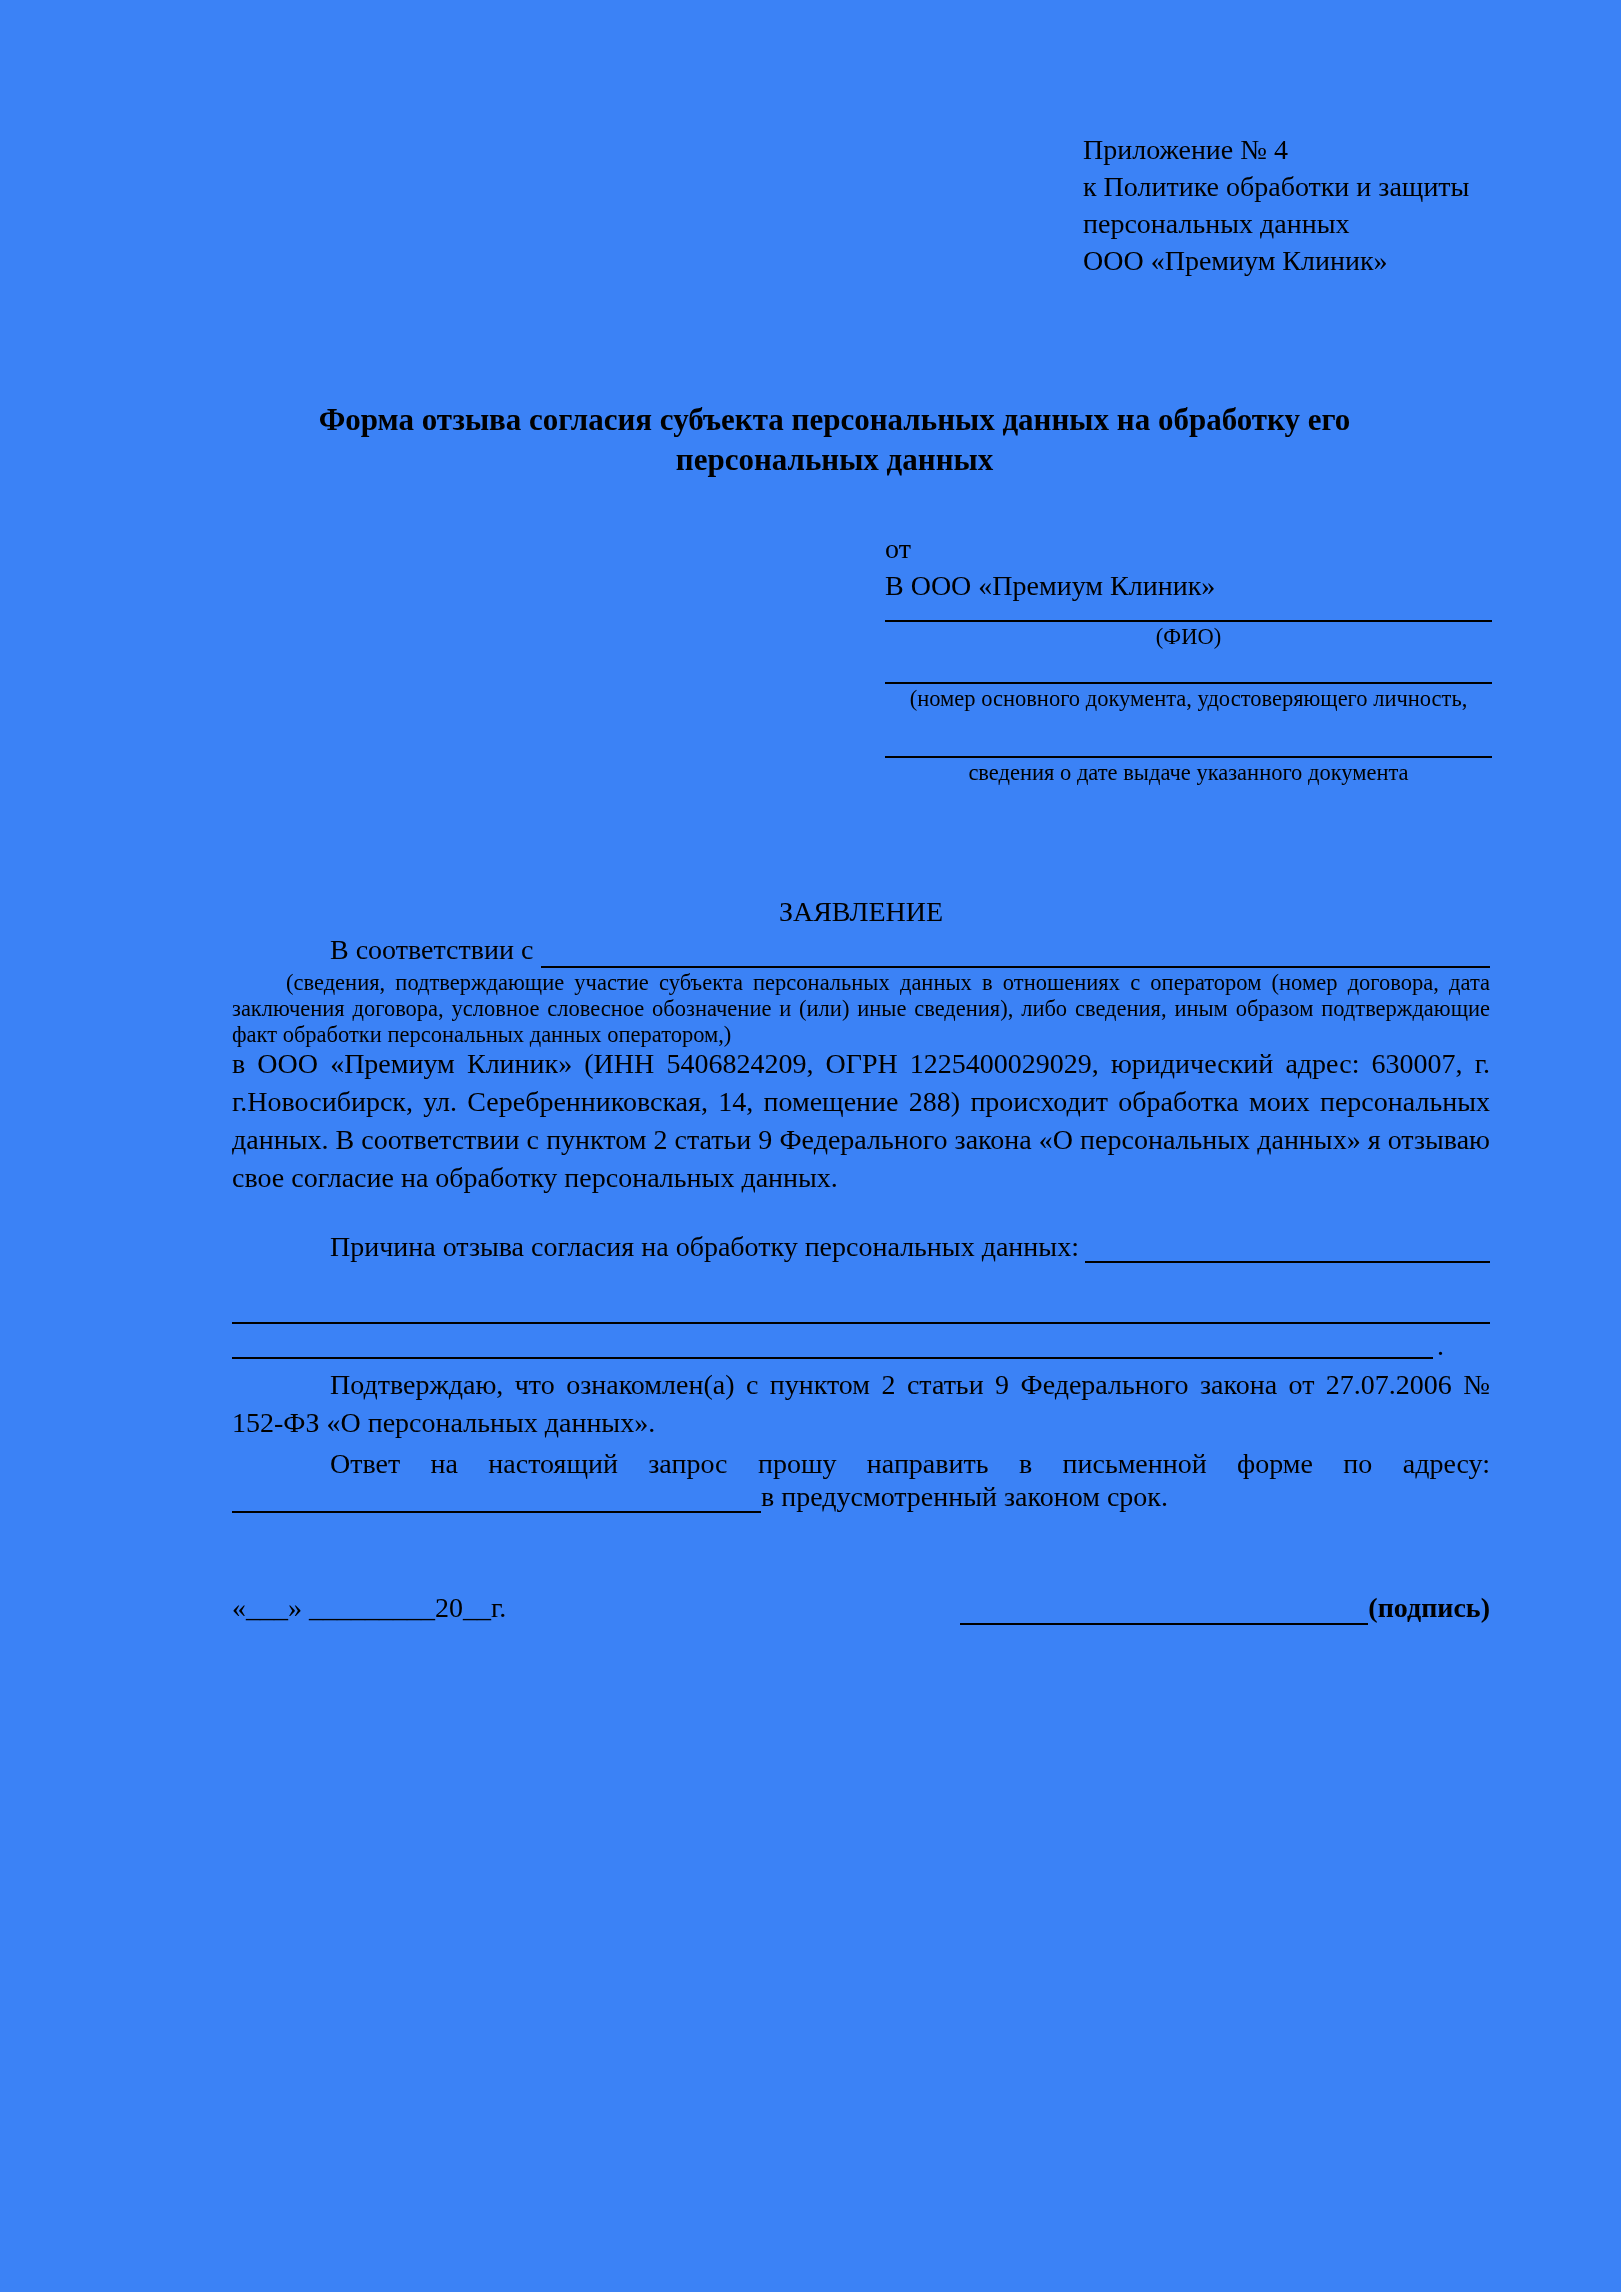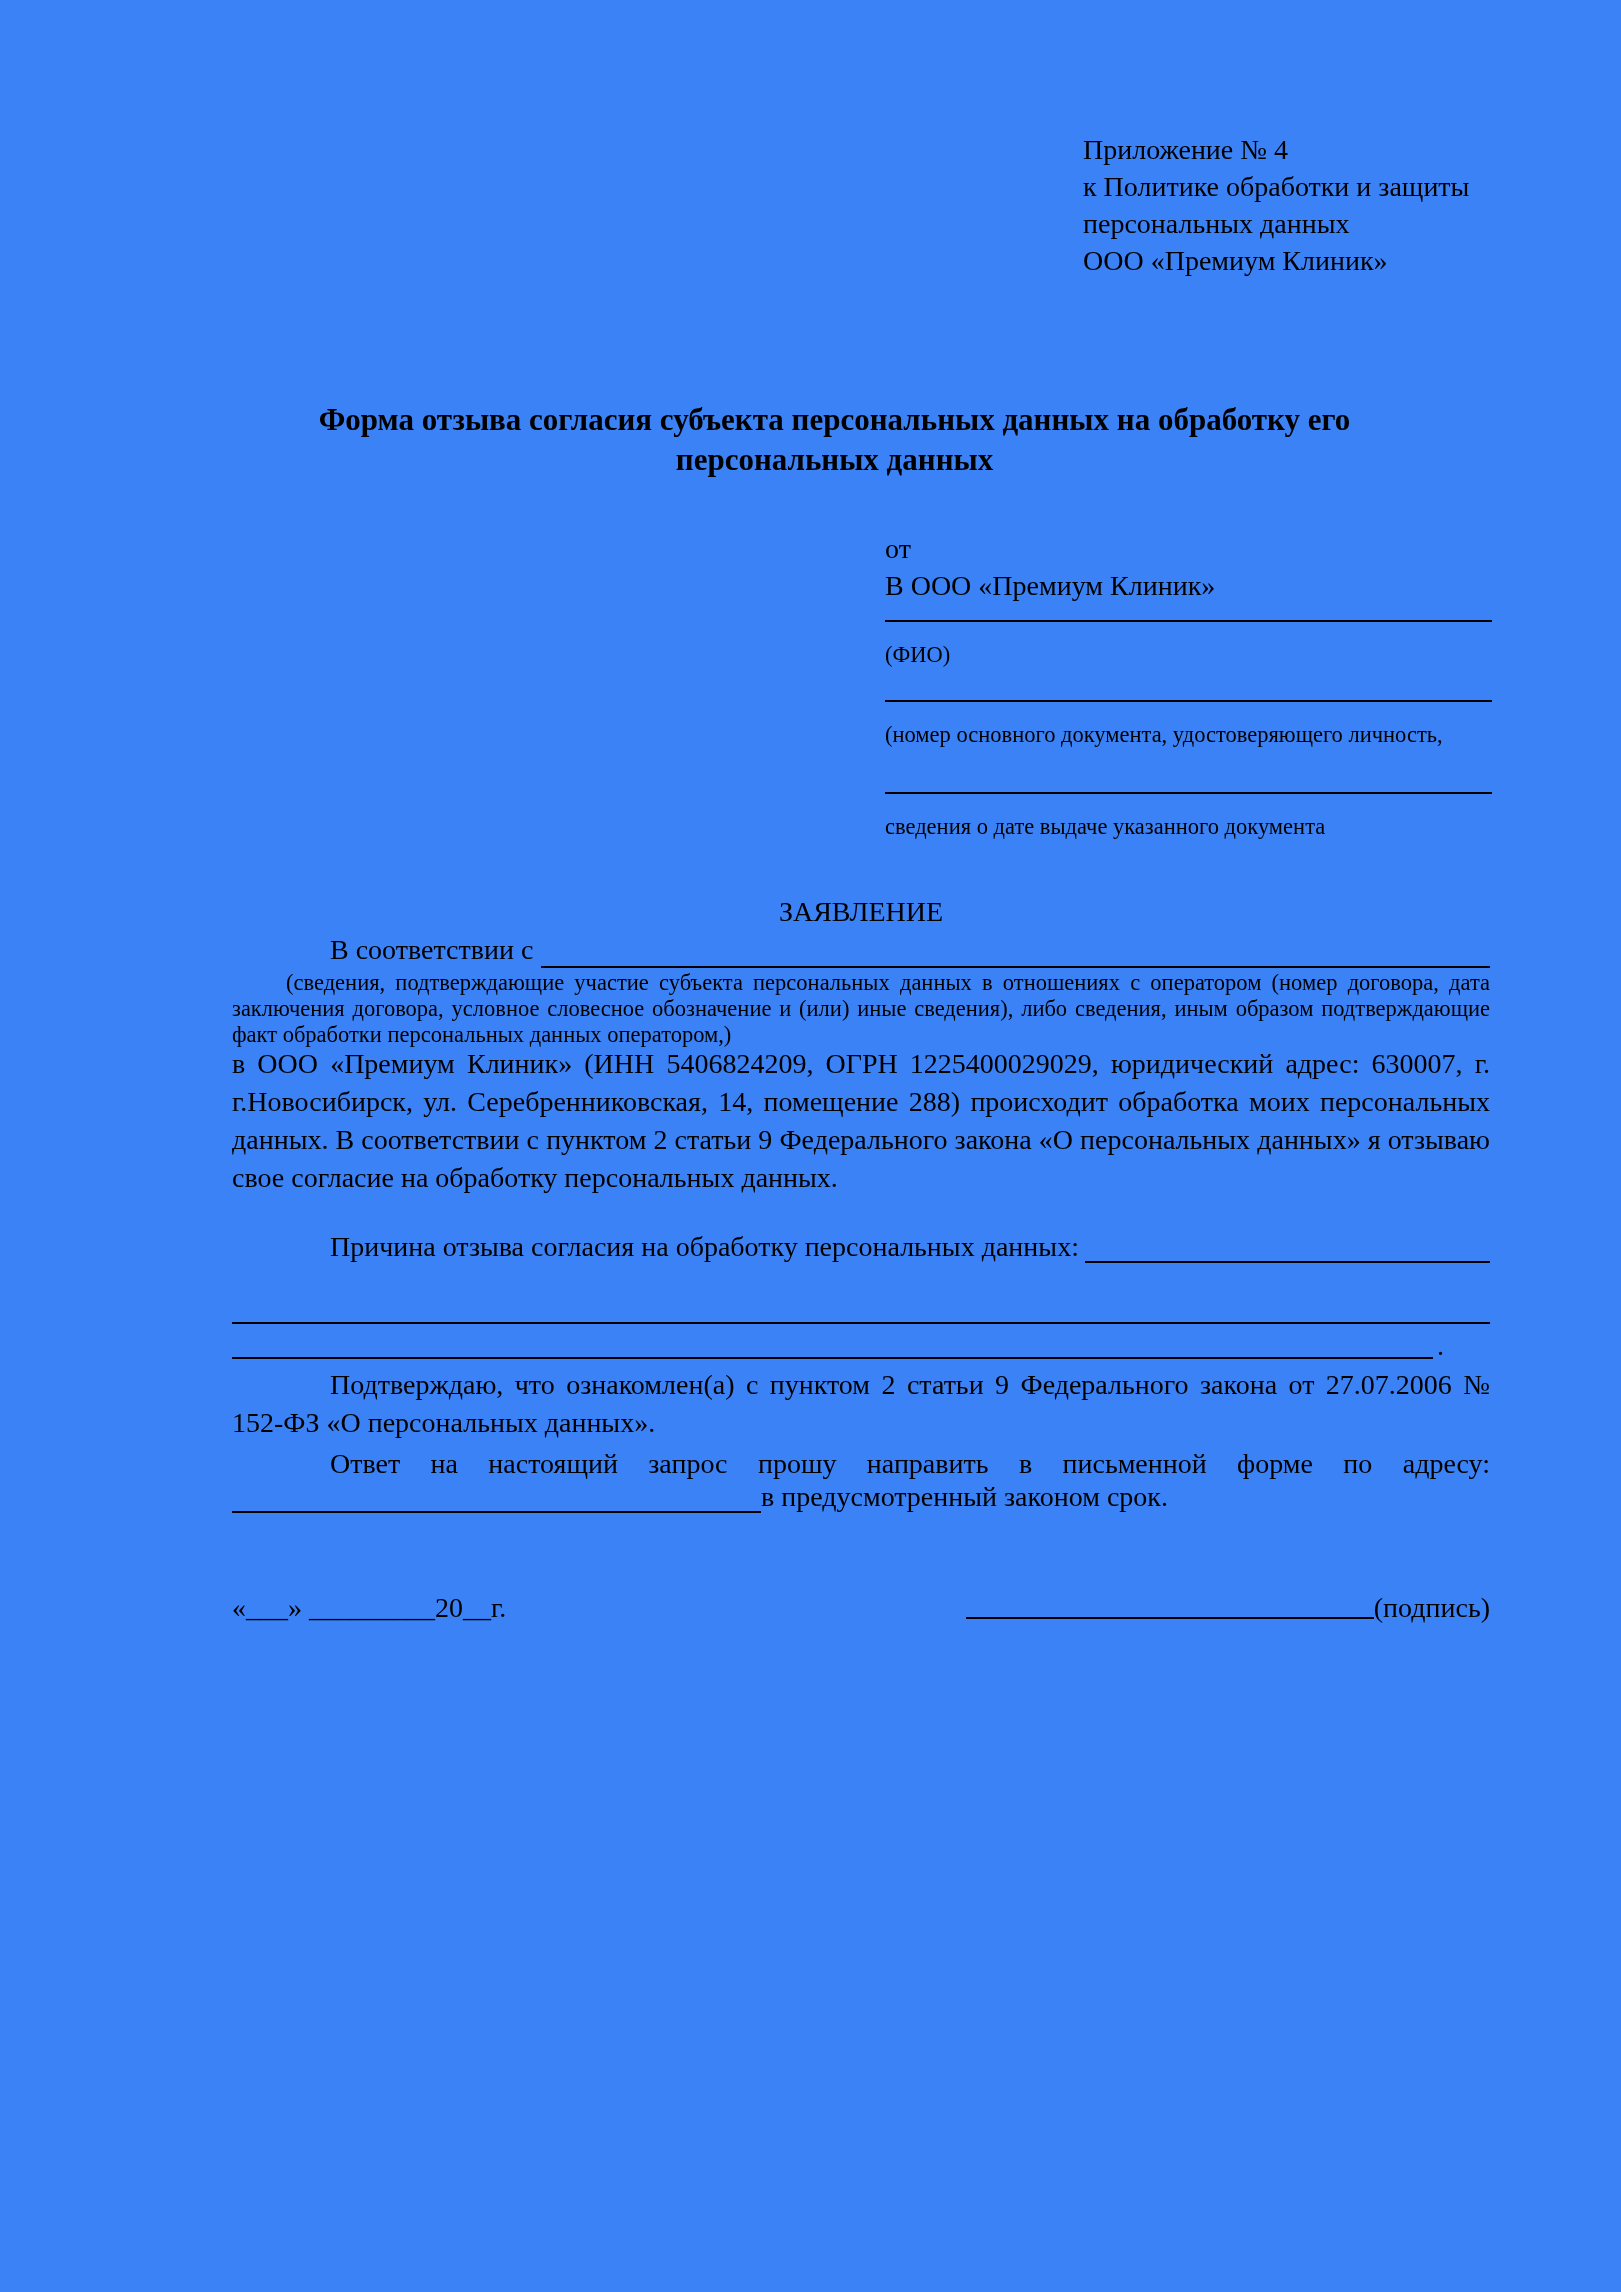--- a/index.html
+++ b/index.html
@@ -49,21 +49,22 @@
   .addr-line {
     border-bottom: 2.9px solid #000;
   }
   .addr-field.f1 .addr-line { height: 15.7px; }
   .addr-field.f2 .addr-line { height: 33px; }
   .addr-field.f3 .addr-line { height: 44px; }
   .addr-field.f4 .addr-line { height: 36px; }
   .addr-cap {
     font-size: 22.5px;
     line-height: 25.5px;
-    padding-top: 20px;
+    text-align: center;
+    padding-top: 2px;
   }
   
   .stmt-heading {
     position: absolute;
     left: 232px;
     top: 894px;
     width: 1258px;
     text-align: center;
     font-size: 28px;
     line-height: 35px;
@@ -183,20 +184,22 @@
     width: 1258px;
     display: flex;
     align-items: flex-end;
     font-size: 28px;
     line-height: 35px;
     gap: 48px;
   }
   .sig-group {
     margin-left: auto;
     display: flex;
+    align-items: flex-end;
+    font-weight: bold;
   }
   .sig-fill {
     width: 408px;
     height: 27.4px;
     border-bottom: 2.9px solid #000;
   }
   .sig-caption { white-space: nowrap; }
 </style>
 </head>
 <body>

